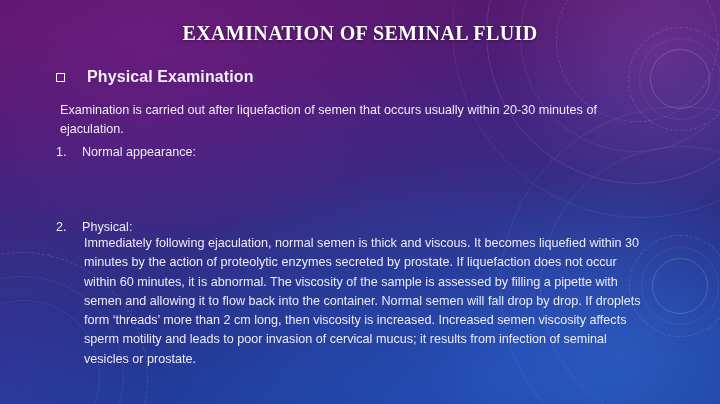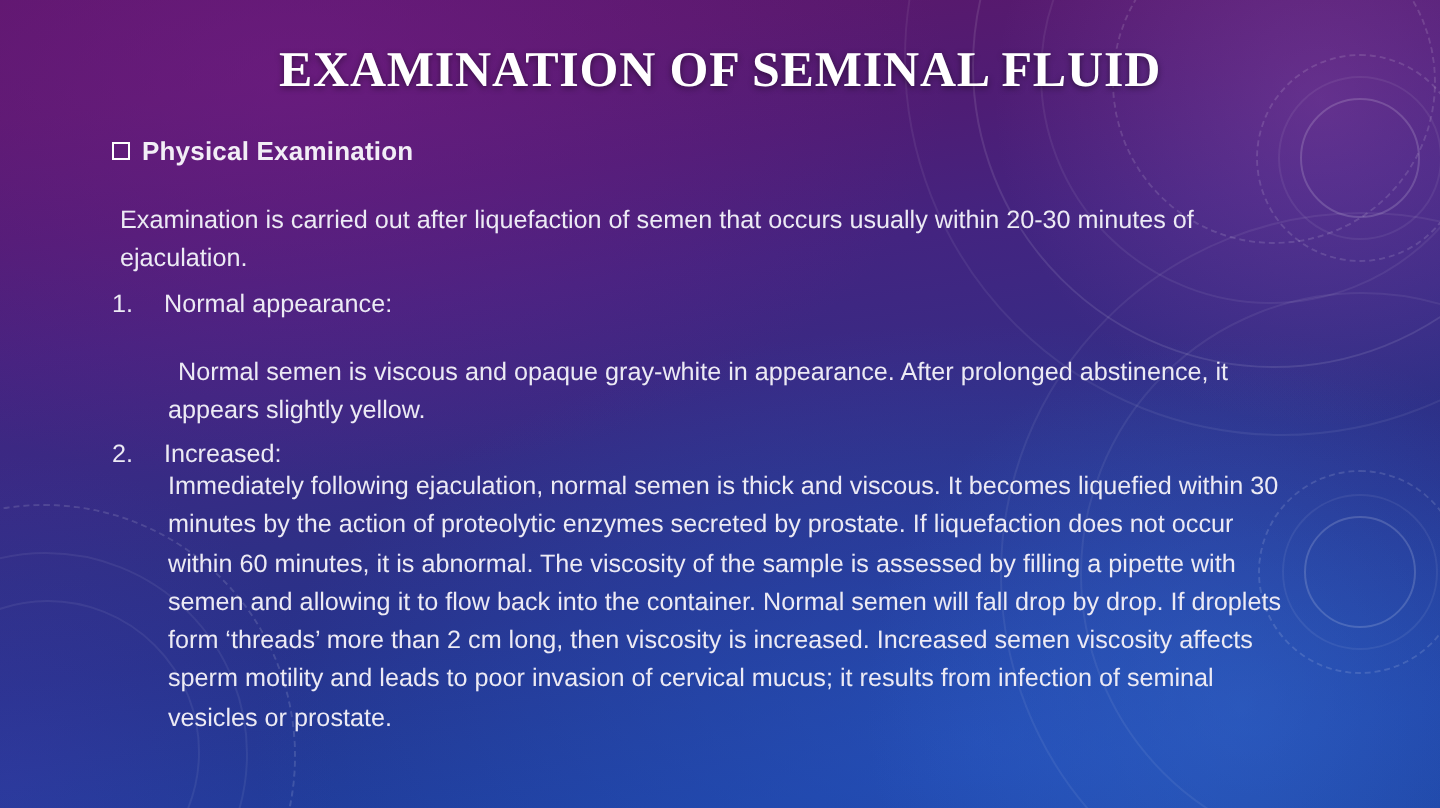--- a/index.html
+++ b/index.html
@@ -78,37 +78,37 @@
     z-index: 5;
   }
   .slide-title {
     position: absolute;
     top: 22px;
     left: 0;
     width: 720px;
     text-align: center;
     font-family: "Liberation Serif", serif;
     font-weight: bold;
-    font-size: 25px;
+    font-size: 20px;
     letter-spacing: 0.4px;
     color: #ffffff;
     text-shadow: 0 1px 3px rgba(0,0,0,0.45);
     white-space: nowrap;
   }
   .sub-head {
     position: absolute;
     top: 68px;
     left: 56px;
-    font-size: 13px;
+    font-size: 16px;
     font-weight: bold;
     color: #f2eef6;
     letter-spacing: 0.1px;
     display: flex;
     align-items: center;
-    gap: 6px;
+    gap: 22px;
   }
   .sq-bullet {
     display: inline-block;
     width: 9px;
     height: 9px;
     border: 1.6px solid #ffffff;
     box-sizing: border-box;
     position: relative;
     top: 0px;
   }
@@ -190,28 +190,25 @@
       <p class="para">Examination is carried out after liquefaction of semen that occurs usually within 20-30 minutes of ejaculation.</p>
     </div>
 
     <div class="body-block li-1">
       <div class="list-row">
         <span class="list-num">1.</span>
         <span class="list-text">Normal appearance:</span>
       </div>
     </div>
 
-    <div class="body-block sub-1">
-      <p class="para indent-one">Normal semen is viscous and opaque gray-white in appearance. After prolonged abstinence, it appears slightly yellow.</p>
-    </div>
 
     <div class="body-block li-2">
       <div class="list-row">
         <span class="list-num">2.</span>
-        <span class="list-text">Increased:</span>
+        <span class="list-text">Physical:</span>
       </div>
     </div>
 
     <div class="body-block sub-2">
       <p class="para">Immediately following ejaculation, normal semen is thick and viscous. It becomes liquefied within 30 minutes by the action of proteolytic enzymes secreted by prostate. If liquefaction does not occur within 60 minutes, it is abnormal. The viscosity of the sample is assessed by filling a pipette with semen and allowing it to flow back into the container. Normal semen will fall drop by drop. If droplets form ‘threads’ more than 2 cm long, then viscosity is increased. Increased semen viscosity affects sperm motility and leads to poor invasion of cervical mucus; it results from infection of seminal vesicles or prostate.</p>
     </div>
 
   </div>
 </div>
 

